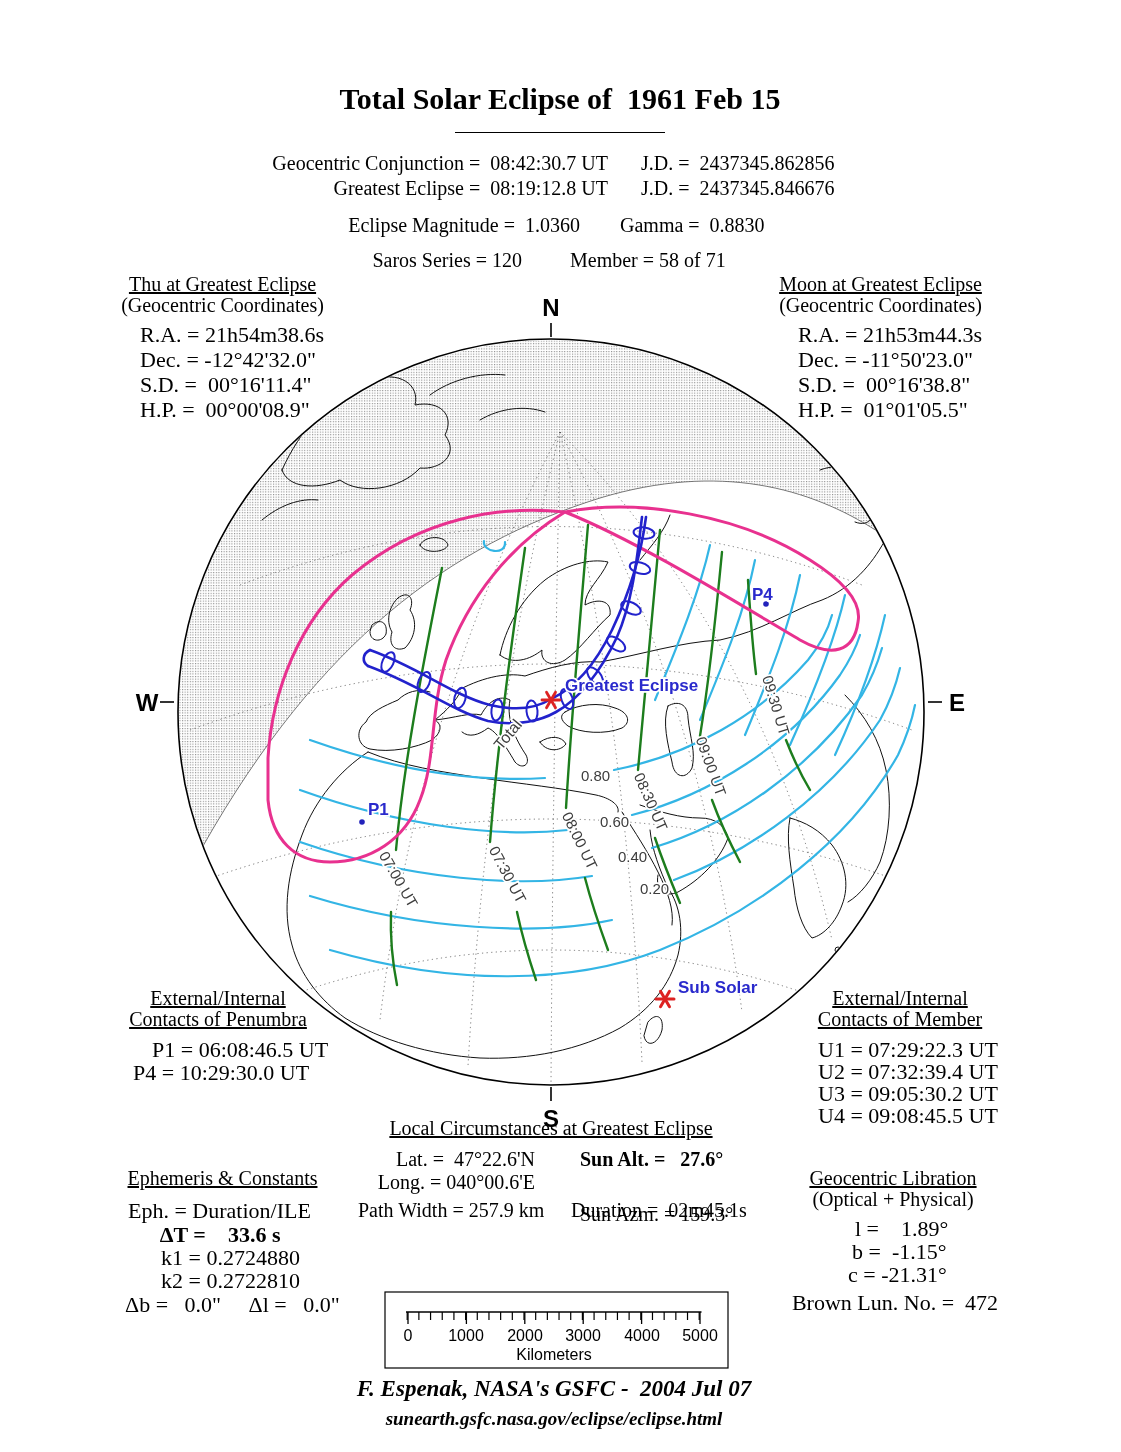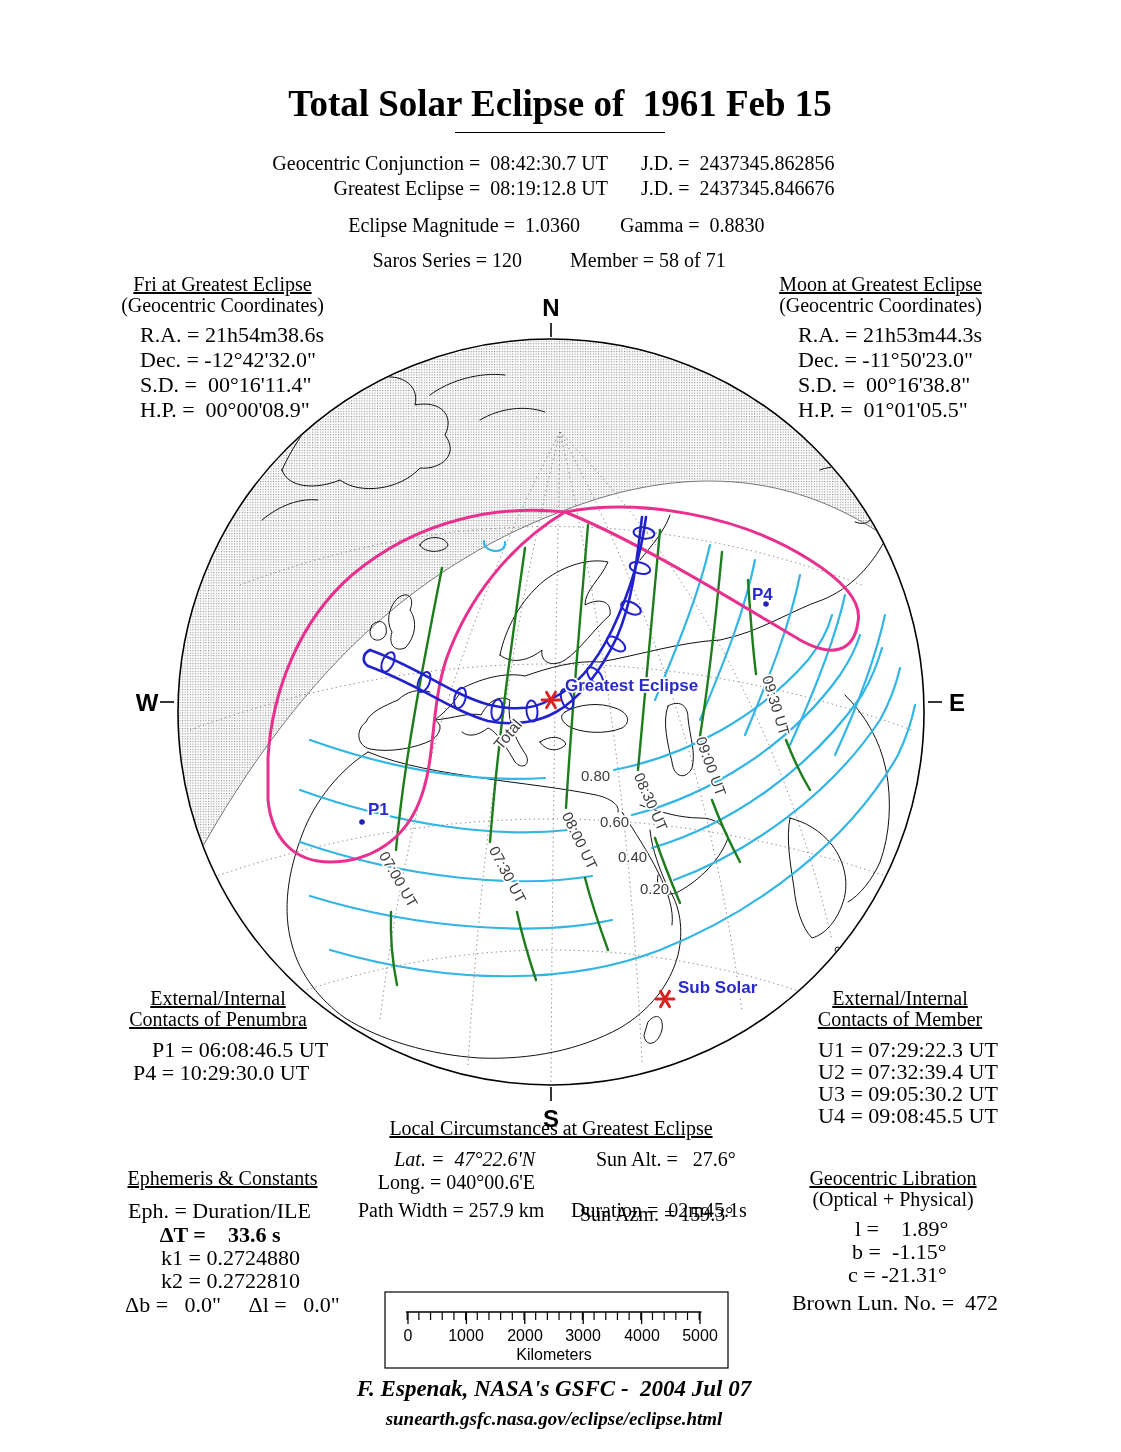--- a/index.html
+++ b/index.html
@@ -1,21 +1,21 @@
 <!DOCTYPE html>
 <html><head>
 <meta charset="utf-8">
 <style>
   html,body{margin:0;padding:0;background:#fff;}
   body{width:1121px;height:1452px;position:relative;font-family:"Liberation Serif",serif;color:#000;}
   .abs{position:absolute;white-space:pre;}
   .ctr{text-align:center;}
   .rt{text-align:right;}
   .u{text-decoration:underline;}
-  .title{font-size:37px;font-weight:bold;}
+  .title{font-size:30px;font-weight:bold;}
   .h17{font-size:20px;}
   .blk{font-size:22px;line-height:25px;}
   svg{position:absolute;left:0;top:0;}
   svg text{font-family:"Liberation Sans",sans-serif;}
   .maplbl{font-size:15px;fill:#2a2acc;paint-order:stroke;stroke:#fff;stroke-width:3.5px;font-weight:bold;}
   .graylbl{font-size:15px;fill:#3d3d3d;paint-order:stroke;stroke:#fff;stroke-width:3.5px;}
   .compass{font-size:24px;font-weight:bold;fill:#000;}
   .scalenum{font-size:16px;fill:#000;}
   .footer1{font-size:23px;font-style:italic;font-weight:bold;}
   .footer2{font-size:19px;font-style:italic;font-weight:bold;}
@@ -28,21 +28,21 @@
 
 <div class="abs h17 rt" style="left:180px;top:152px;width:428px;">Geocentric Conjunction =  08:42:30.7 UT</div>
 <div class="abs h17" style="left:641px;top:152px;">J.D. =  2437345.862856</div>
 <div class="abs h17 rt" style="left:180px;top:177px;width:428px;">Greatest Eclipse =  08:19:12.8 UT</div>
 <div class="abs h17" style="left:641px;top:177px;">J.D. =  2437345.846676</div>
 <div class="abs h17 rt" style="left:280px;top:214px;width:300px;">Eclipse Magnitude =  1.0360</div>
 <div class="abs h17" style="left:620px;top:214px;">Gamma =  0.8830</div>
 <div class="abs h17 rt" style="left:322px;top:249px;width:200px;">Saros Series = 120</div>
 <div class="abs h17" style="left:570px;top:249px;">Member = 58 of 71</div>
 
-<div class="abs h17 ctr u" style="left:105px;top:273px;width:235px;">Fri at Greatest Eclipse</div>
+<div class="abs h17 ctr u" style="left:105px;top:273px;width:235px;">Thu at Greatest Eclipse</div>
 <div class="abs h17 ctr" style="left:105px;top:294px;width:235px;">(Geocentric Coordinates)</div>
 <div class="abs blk" style="left:140px;top:322px;">R.A. = 21h54m38.6s</div>
 <div class="abs blk" style="left:140px;top:347px;">Dec. = -12°42'32.0"</div>
 <div class="abs blk" style="left:140px;top:372px;">S.D. =  00°16'11.4"</div>
 <div class="abs blk" style="left:140px;top:397px;">H.P. =  00°00'08.9"</div>
 
 <div class="abs h17 ctr u" style="left:763px;top:273px;width:235px;">Moon at Greatest Eclipse</div>
 <div class="abs h17 ctr" style="left:763px;top:294px;width:235px;">(Geocentric Coordinates)</div>
 <div class="abs blk" style="left:798px;top:322px;">R.A. = 21h53m44.3s</div>
 <div class="abs blk" style="left:798px;top:347px;">Dec. = -11°50'23.0"</div>
@@ -55,23 +55,23 @@
 <div class="abs blk" style="left:133px;top:1060px;">P4 = 10:29:30.0 UT</div>
 
 <div class="abs h17 ctr u" style="left:790px;top:987px;width:220px;">External/Internal</div>
 <div class="abs h17 ctr u" style="left:790px;top:1008px;width:220px;">Contacts of Member</div>
 <div class="abs blk" style="left:818px;top:1037px;">U1 = 07:29:22.3 UT</div>
 <div class="abs blk" style="left:818px;top:1059px;">U2 = 07:32:39.4 UT</div>
 <div class="abs blk" style="left:818px;top:1081px;">U3 = 09:05:30.2 UT</div>
 <div class="abs blk" style="left:818px;top:1103px;">U4 = 09:08:45.5 UT</div>
 
 <div class="abs h17 ctr u" style="left:351px;top:1117px;width:400px;">Local Circumstances at Greatest Eclipse</div>
-<div class="abs h17 rt" style="left:335px;top:1148px;width:200px;font-style:italic;">Lat. =  47°22.6'N</div>
+<div class="abs h17 rt" style="left:335px;top:1148px;width:200px;">Lat. =  47°22.6'N</div>
 <div class="abs h17 rt" style="left:335px;top:1171px;width:200px;text-align:right;">Long. = 040°00.6'E</div>
-<div class="abs h17" style="left:596px;top:1148px;">Sun Alt. =   27.6°</div>
+<div class="abs h17" style="left:580px;top:1148px;font-weight:bold;">Sun Alt. =   27.6°</div>
 <div class="abs h17" style="left:580px;top:1171px;margin-top:32px;">Sun Azm. = 159.3°</div>
 <div class="abs h17" style="left:358px;top:1199px;">Path Width = 257.9 km</div>
 <div class="abs h17" style="left:571px;top:1199px;">Duration =  02m45.1s</div>
 
 <div class="abs h17 ctr u" style="left:110px;top:1167px;width:225px;">Ephemeris &amp; Constants</div>
 <div class="abs blk" style="left:128px;top:1198px;">Eph. = Duration/ILE</div>
 <div class="abs blk" style="left:128px;top:1222px;font-weight:bold;">      ΔT =    33.6 s</div>
 <div class="abs blk" style="left:128px;top:1245px;">      k1 = 0.2724880</div>
 <div class="abs blk" style="left:128px;top:1268px;">      k2 = 0.2722810</div>
 <div class="abs blk" style="left:125px;top:1292px;">Δb =   0.0"     Δl =   0.0"</div>

